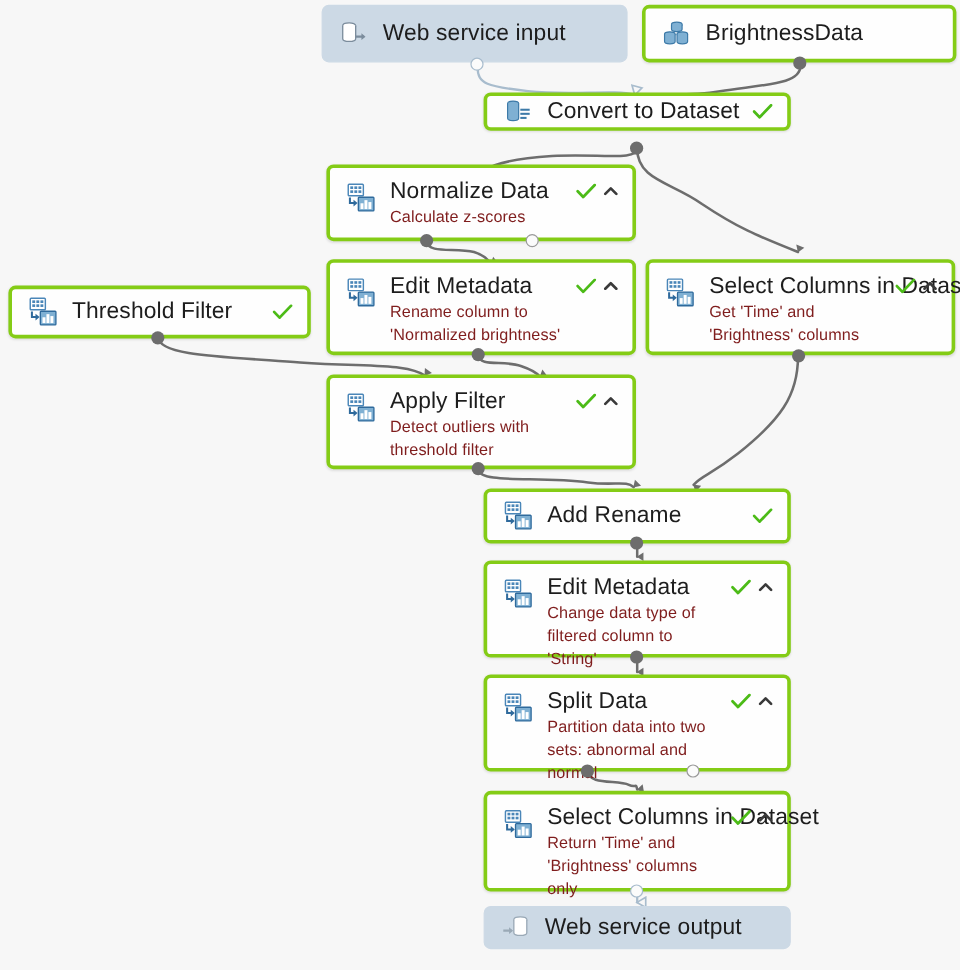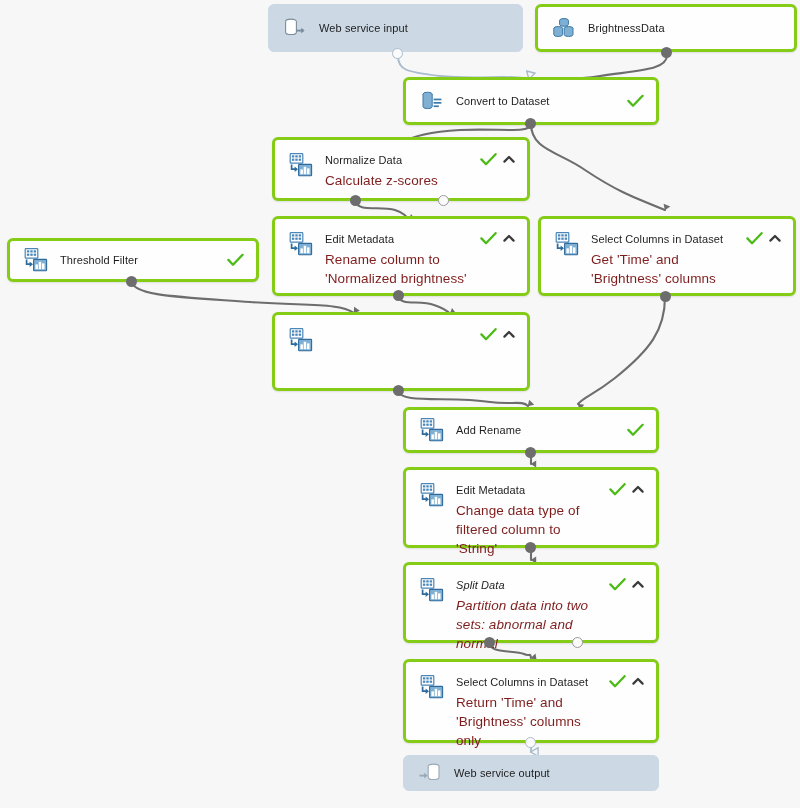--- a/index.html
+++ b/index.html
@@ -63,21 +63,21 @@
     position: relative;
   }
   .node.single .icon-wrap { margin-top: 0; }
 
   .labels {
     flex: 1 1 auto;
     min-width: 0;
     padding-right: 46px;
   }
   .title {
-    font-size: 11px;
+    font-size: 19px;
     color: #1d1d1d;
     line-height: 18px;
     letter-spacing: 0.1px;
     white-space: nowrap;
   }
   .subtitle {
     font-size: 13.5px;
     color: #7f1d1d;
     line-height: 19px;
     margin-top: 2px;
@@ -193,21 +193,21 @@
           <ellipse cx="17.6" cy="13.4" rx="4.4" ry="1.9" fill="#7fb0d3" stroke="#3d7aa8" stroke-width="1"></ellipse>
           <path d="M13.2,13.4 L13.2,19.6 A4.4,1.9 0 0 0 22,19.6 L22,13.4" fill="#7fb0d3" stroke="#3d7aa8" stroke-width="1"></path>
         </svg>
       </div>
       <div class="labels">
         <div class="title">BrightnessData</div>
       </div>
     </div>
   </div>
 
-  <div class="node single" style="left:403px; top:77px; width:256px; height:48px;">
+  <div class="node single" style="left:403px; top:77px; width:256px; height:32px;">
     <div class="node-inner">
       <div class="icon-wrap">
         <svg viewBox="0 0 26 26" width="26" height="26">
           <ellipse cx="8.6" cy="6.2" rx="4.6" ry="2" fill="#7fb0d3" stroke="#3d7aa8" stroke-width="1"></ellipse>
           <path d="M4,6.2 L4,18.6 A4.6,2 0 0 0 13.2,18.6 L13.2,6.2" fill="#7fb0d3" stroke="#3d7aa8" stroke-width="1"></path>
           <rect x="14.6" y="10.6" width="7.8" height="1.7" fill="#3d7aa8"></rect>
           <rect x="14.6" y="14" width="7.8" height="1.7" fill="#3d7aa8"></rect>
           <rect x="14.6" y="17.4" width="5.2" height="1.7" fill="#3d7aa8"></rect>
         </svg>
       </div>
@@ -367,20 +367,22 @@
           <rect x="10.7" y="6.6" width="2.4" height="2.2" fill="#4a86b8"></rect>
           <path d="M3.6,12.6 L3.6,17.2 L8.6,17.2" fill="none" stroke="#2f6a9c" stroke-width="1.7"></path>
           <path d="M6.6,14.4 L10,17.2 L6.6,20 Z" fill="#2f6a9c"></path>
           <rect x="10.6" y="12.4" width="13" height="11.4" rx="0.7" fill="#7fb0d3" stroke="#2f6a9c" stroke-width="1.1"></rect>
           <rect x="12.4" y="17.4" width="2.5" height="4.8" fill="#ffffff"></rect>
           <rect x="15.7" y="14.8" width="2.5" height="7.4" fill="#ffffff"></rect>
           <rect x="19" y="16.4" width="2.5" height="5.8" fill="#ffffff"></rect>
         </svg>
       </div>
       <div class="labels">
+        <div class="title">Apply Filter</div>
+        <div class="subtitle">Detect outliers with threshold filter</div>
       </div>
       <div class="status">
         <svg class="check" viewBox="0 0 17 13">
           <path d="M1.4,6.4 L6,11.2 L15.6,1.2" fill="none" stroke="#4cbb17" stroke-width="2.3" stroke-linecap="round" stroke-linejoin="round"></path>
         </svg>
         <svg class="chev" viewBox="0 0 12 9">
           <path d="M1.4,6.6 L6,2 L10.6,6.6" fill="none" stroke="#3a3a3a" stroke-width="2.2" stroke-linecap="round" stroke-linejoin="round"></path>
         </svg>
       </div>
     </div>
@@ -443,21 +445,21 @@
         <svg class="check" viewBox="0 0 17 13">
           <path d="M1.4,6.4 L6,11.2 L15.6,1.2" fill="none" stroke="#4cbb17" stroke-width="2.3" stroke-linecap="round" stroke-linejoin="round"></path>
         </svg>
         <svg class="chev" viewBox="0 0 12 9">
           <path d="M1.4,6.6 L6,2 L10.6,6.6" fill="none" stroke="#3a3a3a" stroke-width="2.2" stroke-linecap="round" stroke-linejoin="round"></path>
         </svg>
       </div>
     </div>
   </div>
 
-  <div class="node" style="left:403px; top:562px; width:256px; height:81px;font-style:italic;">
+  <div class="node" style="left:403px; top:562px; width:256px; height:81px;">
     <div class="node-inner">
       <div class="icon-wrap">
         <svg viewBox="0 0 26 26" width="26" height="26">
           <rect x="2.2" y="1.6" width="12.6" height="9.6" rx="0.8" fill="#ffffff" stroke="#4a86b8" stroke-width="1.2"></rect>
           <rect x="3.9" y="3.3" width="2.4" height="2.2" fill="#4a86b8"></rect>
           <rect x="7.3" y="3.3" width="2.4" height="2.2" fill="#4a86b8"></rect>
           <rect x="10.7" y="3.3" width="2.4" height="2.2" fill="#4a86b8"></rect>
           <rect x="3.9" y="6.6" width="2.4" height="2.2" fill="#4a86b8"></rect>
           <rect x="7.3" y="6.6" width="2.4" height="2.2" fill="#4a86b8"></rect>
           <rect x="10.7" y="6.6" width="2.4" height="2.2" fill="#4a86b8"></rect>

